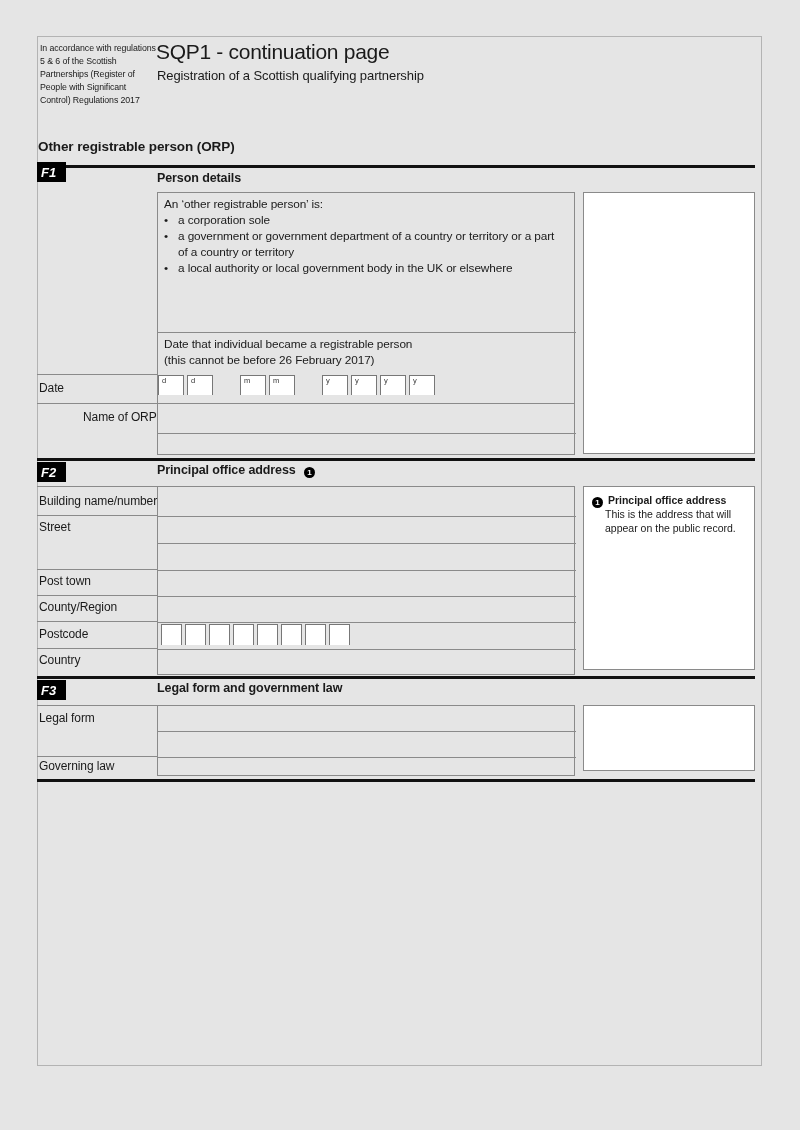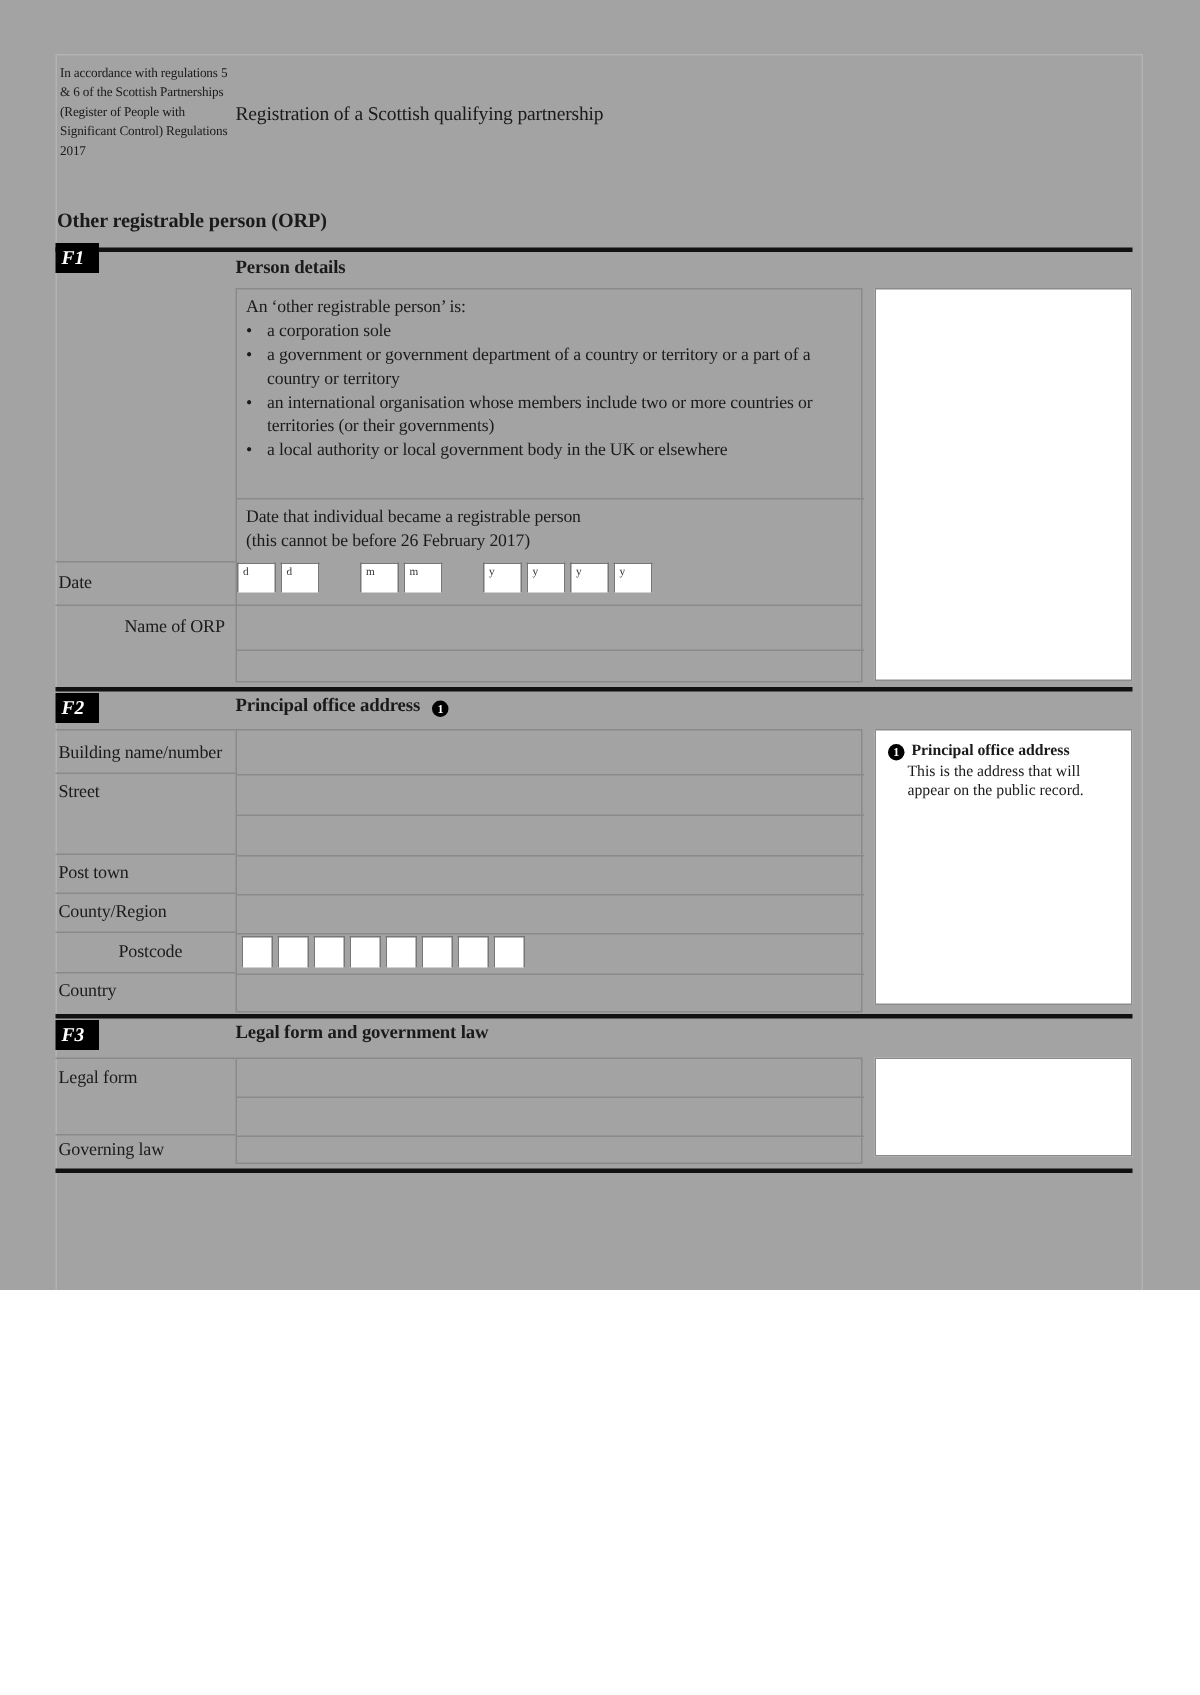--- a/index.html
+++ b/index.html
@@ -1,17 +1,17 @@
 <!DOCTYPE html>
 <html><head>
 <meta charset="utf-8">
 <style>
   html,body{margin:0;padding:0;background:#fff;}
-  .page{position:relative;width:800px;height:860px;background:#a3a3a3;
-        font-family:Liberation Serif, serif;color:#1a1a1a;overflow:hidden;}
+  .page{position:relative;width:800px;height:1130px;background:#e5e5e5;
+        font-family:Liberation Sans, sans-serif;color:#1a1a1a;overflow:hidden;}
   .abs{position:absolute;}
   .page-frame{border:1px solid #b3b3b3;}
   .rule{background:#111;height:3px;}
   .hline{height:1px;background:#8a8a8a;}
   .vcol{border-left:1px solid #8a8a8a;border-right:1px solid #8a8a8a;
         border-top:1px solid #8a8a8a;border-bottom:1px solid #8a8a8a;}
   .sidebar-box{border:1px solid #8a8a8a;background:#fff;}
   .badge{background:#000;color:#fff;font-weight:bold;font-style:italic;
          font-size:13px;display:flex;align-items:center;padding-left:4px;box-sizing:border-box;}
   .sec-title{font-size:12.5px;font-weight:bold;letter-spacing:-0.1px;}
@@ -35,34 +35,34 @@
   .input-zone{background:transparent;}
 </style>
 </head>
 <body>
 
 <div class="page">
 
   <div class="abs page-frame" style="left:37px;top:36px;width:723px;height:1028px;"></div>
 
   <div class="abs reg-note" style="left:40px;top:42px;width:116px;">In accordance with regulations 5 &amp; 6 of the Scottish Partnerships (Register of People with Significant Control) Regulations 2017</div>
+  <div class="abs doc-title" style="left:156px;top:40px;">SQP1 - continuation page</div>
   <div class="abs doc-subtitle" style="left:157px;top:68px;">Registration of a Scottish qualifying partnership</div>
   <div class="abs page-heading" style="left:38px;top:139px;">Other registrable person (ORP)</div>
 
   <div class="abs rule" style="left:37px;top:165px;width:718px;"></div>
   <div class="abs badge" style="left:37px;top:162px;width:29px;height:20px;">F1</div>
   <div class="abs sec-title" style="left:157px;top:171px;">Person details</div>
 
   <div class="abs vcol" style="left:157px;top:192px;width:418px;height:263px;box-sizing:border-box;">
 
     <div class="abs info-text" style="left:6px;top:4px;width:400px;">
       <div>An ‘other registrable person’ is:</div>
       <div class="bullet-item">a corporation sole</div>
       <div class="bullet-item">a government or government department of a country or territory or a part of a country or territory</div>
-      <div class="bullet-item">an international organisation whose members include two or more countries or territories (or their governments)</div>
       <div class="bullet-item">a local authority or local government body in the UK or elsewhere</div>
     </div>
     <div class="abs hline" style="left:0;top:139px;width:418px;"></div>
 
     <div class="abs info-text" style="left:6px;top:144px;width:400px;">
       <div>Date that individual became a registrable person</div>
       <div>(this cannot be before 26 February 2017)</div>
     </div>
 
     <div class="abs hline" style="left:0;top:240px;width:418px;"></div>
@@ -131,21 +131,21 @@
   <div class="abs hline" style="left:37px;top:515px;width:120px;"></div>
   <div class="abs hline" style="left:37px;top:569px;width:120px;"></div>
   <div class="abs hline" style="left:37px;top:595px;width:120px;"></div>
   <div class="abs hline" style="left:37px;top:621px;width:120px;"></div>
   <div class="abs hline" style="left:37px;top:648px;width:120px;"></div>
 
   <div class="abs label" style="left:39px;top:494px;">Building name/number</div>
   <div class="abs label" style="left:39px;top:520px;">Street</div>
   <div class="abs label" style="left:39px;top:574px;">Post town</div>
   <div class="abs label" style="left:39px;top:600px;">County/Region</div>
-  <div class="abs label" style="left:39px;top:627px;padding-left:40px;">Postcode</div>
+  <div class="abs label" style="left:39px;top:627px;">Postcode</div>
   <div class="abs label" style="left:39px;top:653px;">Country</div>
 
   <div class="abs cell" style="left:161px;top:624px;width:21px;height:21px;"></div>
   <div class="abs cell" style="left:185px;top:624px;width:21px;height:21px;"></div>
   <div class="abs cell" style="left:209px;top:624px;width:21px;height:21px;"></div>
   <div class="abs cell" style="left:233px;top:624px;width:21px;height:21px;"></div>
   <div class="abs cell" style="left:257px;top:624px;width:21px;height:21px;"></div>
   <div class="abs cell" style="left:281px;top:624px;width:21px;height:21px;"></div>
   <div class="abs cell" style="left:305px;top:624px;width:21px;height:21px;"></div>
   <div class="abs cell" style="left:329px;top:624px;width:21px;height:21px;"></div>

